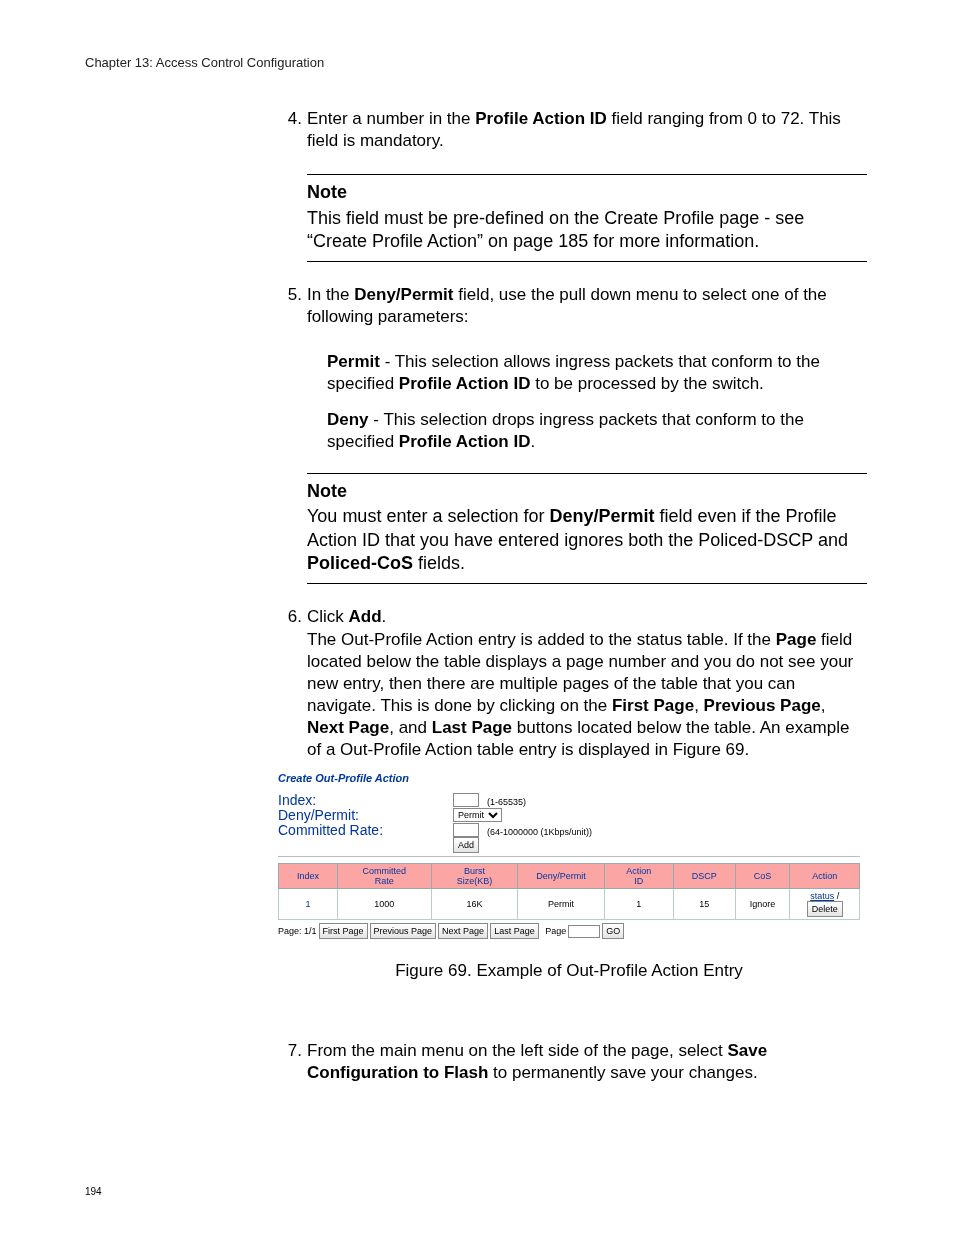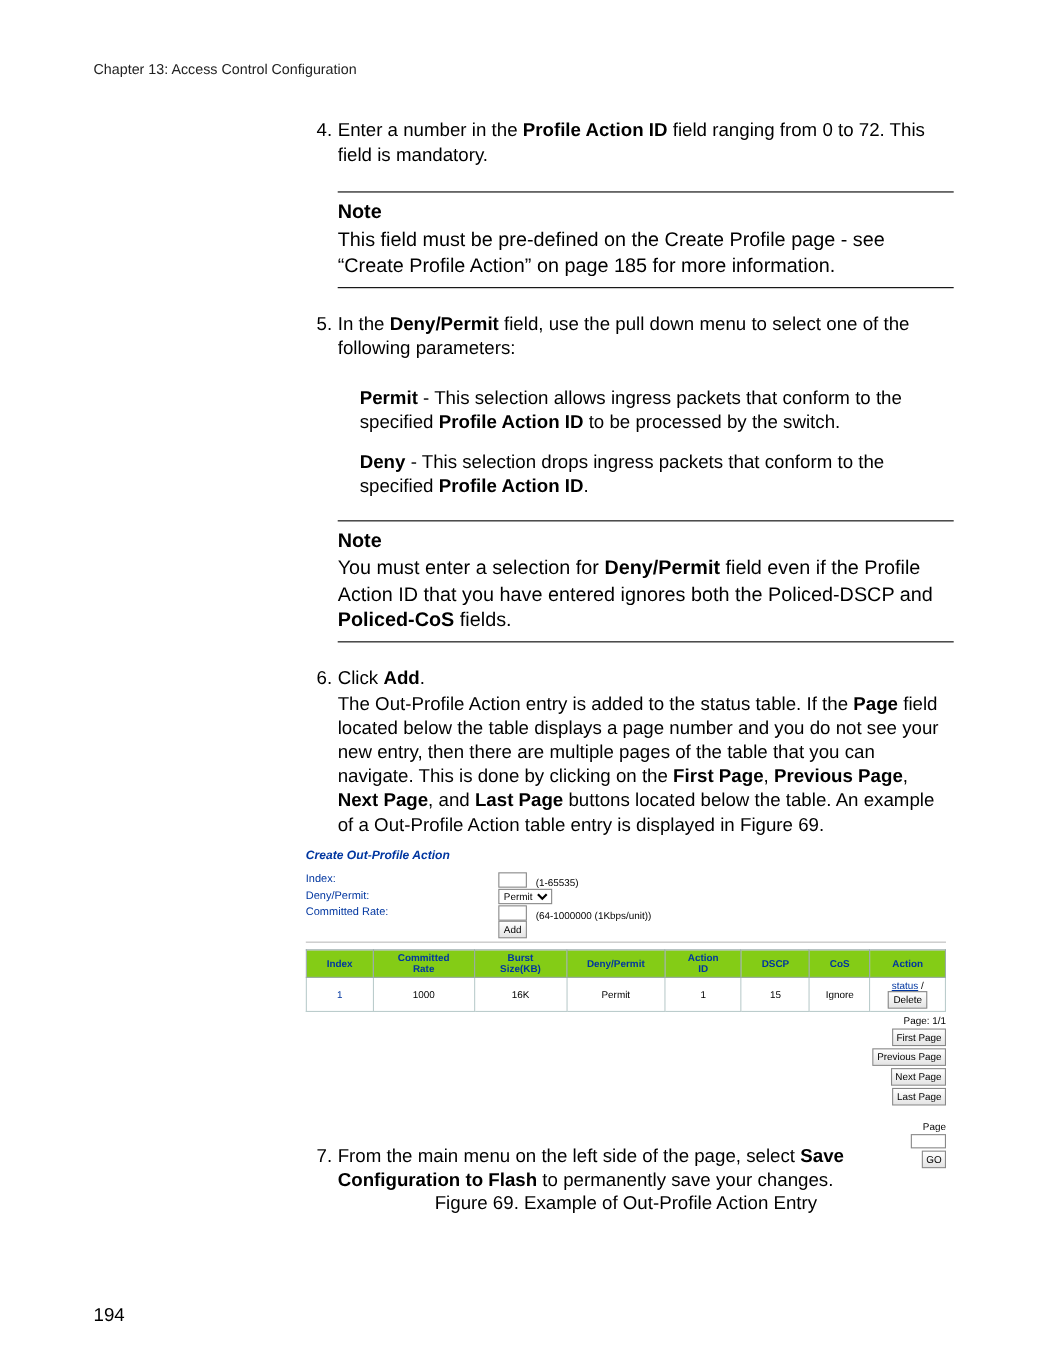--- a/index.html
+++ b/index.html
@@ -38,56 +38,56 @@
   .fig {
     font-family:Arial, sans-serif;
     font-size:10px;
     color:#000;
   }
   .fig .section-title {
     color:#0036a0; font-style:italic; font-weight:bold;
     font-size:11px; margin-bottom:8px;
   }
   .fig .row { display:flex; align-items:center; height:15px; }
-  .fig .lbl { width:175px; color:#0036a0; font-size:10px; }
+  .fig .lbl { width:175px; color:#0036a0; font-size:14px; }
   .fig .ctrl { display:flex; align-items:flex-end; gap:8px; }
   .fig input[type=text] {
     height:12px; font-size:9px; border:1px solid #888; background:#fff;
     padding:0 1px; box-sizing:content-box;
   }
   .fig select {
     height:14px; font-size:9px; border:1px solid #888; background:#fff;
   }
   .fig .hint { font-size:9px; color:#000; }
   .fig .btn {
     font-size:9px; height:14px; border:1px solid #888;
     background:linear-gradient(#fff,#e4e4e4);
     padding:0 4px; display:inline-flex; align-items:center;
   }
   .fig .hr { border-top:1px solid #bbb; margin:4px 0 6px 0; }
   .fig .stats .row .lbl { width:130px; }
   .fig .stats .val { font-size:10px; color:#000; }
   .fig table { border-collapse:collapse; width:100%; margin-top:6px; font-size:9px; }
-  .fig th { border:1px solid #9aa; background:#84cc16; color:#0036a0; font-weight:bold; padding:2px 18px; }
+  .fig th { border:1px solid #9aa; background:#fca5a5; color:#0036a0; font-weight:normal; padding:2px 18px; }
   .fig td { border:1px solid #bcc; background:#fff; color:#000; text-align:center; padding:2px 3px; }
   .fig td .link { color:#0036a0; text-decoration:underline; }
-  .fig .pager { display:flex; align-items:flex-end; gap:2px; margin-top:3px; font-size:9px; color:#000;flex-direction:column; }
+  .fig .pager { display:flex; align-items:center; gap:2px; margin-top:3px; font-size:9px; color:#000; }
   .fig .pager .btn { padding:0 3px; }
   .fig .pager input { width:28px; height:11px; font-size:9px; border:1px solid #888; }
 
   .figure-caption {
     text-align:center; font-size:17px; margin-top:22px;
   }
 
   .after-figure {
     position:absolute; left:277px; top:1040px; width:590px;
   }
 
   .page-num {
-    position:absolute; left:85px; top:1186px; font-size:17px;
+    position:absolute; left:85px; top:1186px; font-size:10px;
   }
 </style>
 </head>
 <body>
 
 <div class="header">Chapter 13: Access Control Configuration</div>
 
 <div class="content">
 
   <div class="ol-item">

